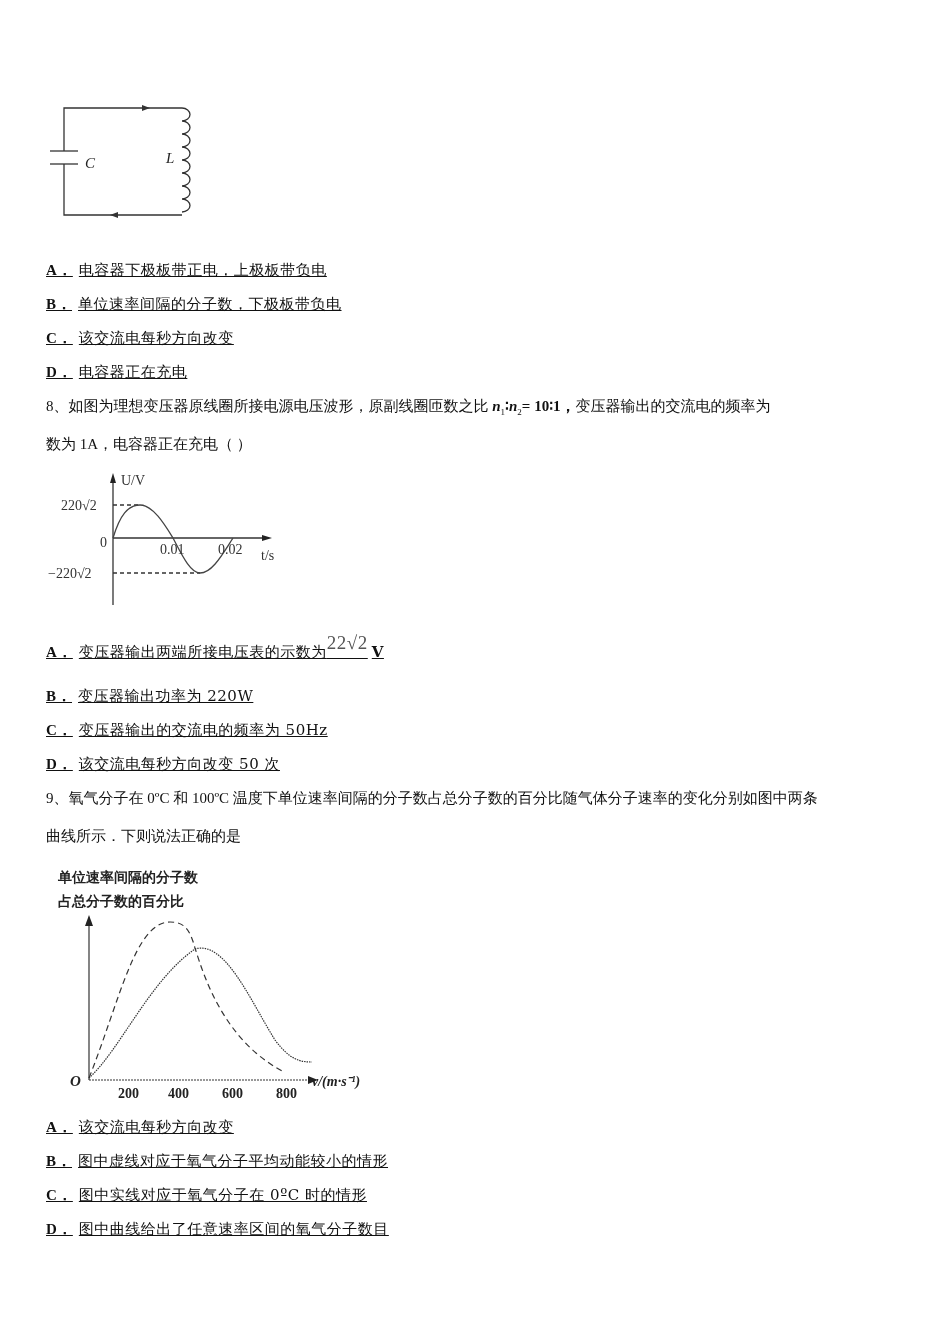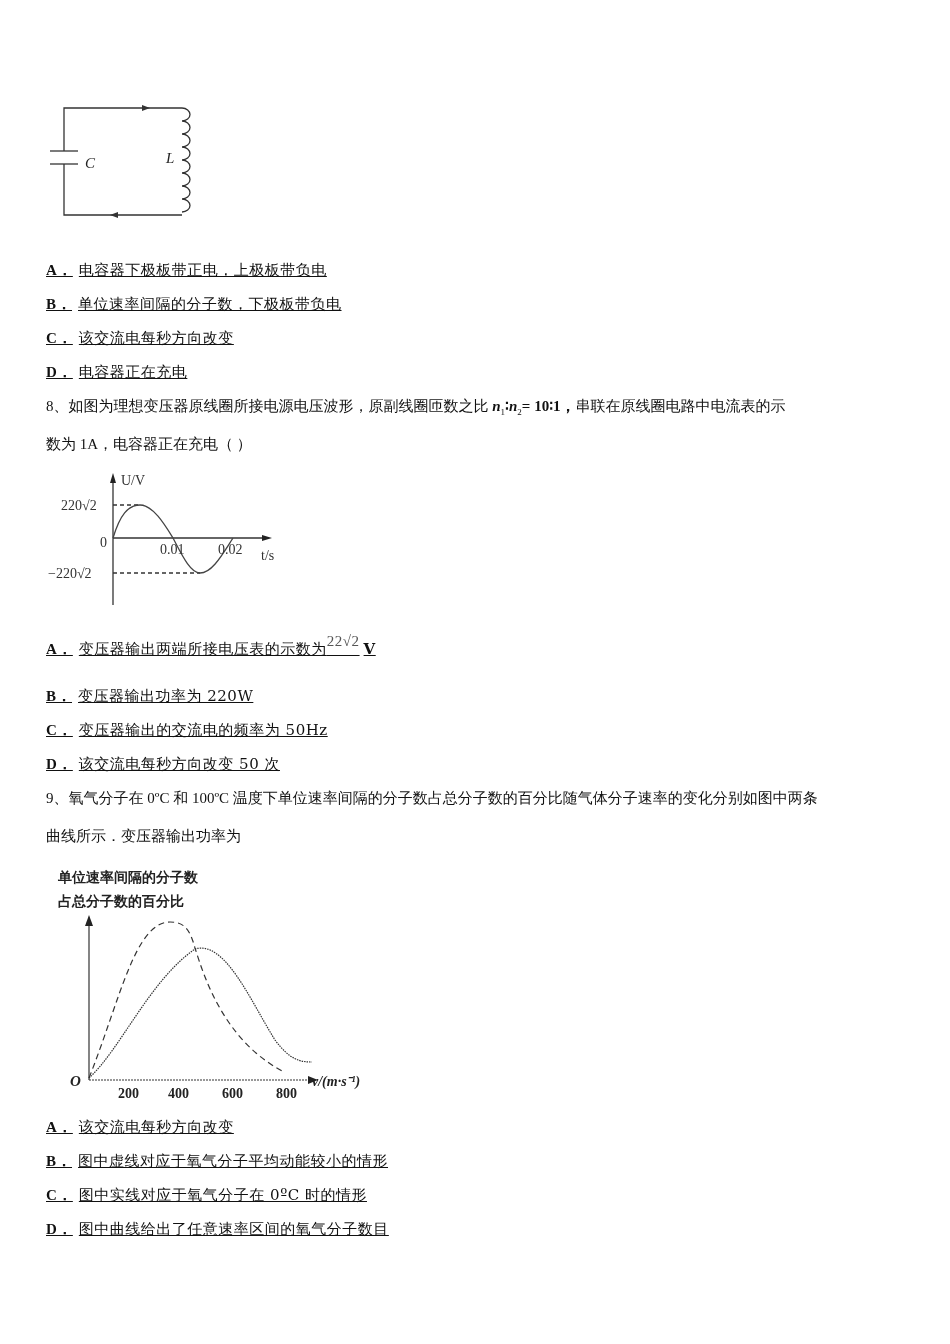--- a/index.html
+++ b/index.html
@@ -5,21 +5,21 @@
   html, body { margin:0; padding:0; background:#ffffff; }
   body { width:950px; height:1344px; position:relative; overflow:hidden;
          font-family:"DejaVu Serif","Liberation Serif",serif; color:#111; }
   .abs { position:absolute; }
   .opt { position:absolute; left:46px; font-size:15px; white-space:nowrap; letter-spacing:0.5px;text-decoration:underline; }
   .opt .lbl { font-weight:bold; font-family:"Liberation Serif",serif; margin-right:6px; }
   .q { position:absolute; left:46px; font-size:15px; white-space:nowrap; font-family:"Liberation Serif","DejaVu Serif",serif; }
   .q .n { font-style:italic; font-weight:bold; }
   .q .b { font-weight:bold; }
   svg text { font-family:"Liberation Serif",serif; }
-  .sqrt-math { font-family:"Liberation Serif",serif; font-size:15px; color:#555; position:relative; top:-8px; }
+  .sqrt-math { font-family:"Liberation Serif",serif; font-size:19px; color:#555; position:relative; top:-8px; }
 </style>
 </head>
 <body>
 
 <svg class="abs" style="left:40px;top:100px" width="170" height="125" viewBox="0 0 170 125">
   <g stroke="#333" stroke-width="1.3" fill="none">
 
     <polyline points="24,51 24,8 142,8"></polyline>
 
     <polyline points="24,64 24,115 142,115"></polyline>
@@ -35,21 +35,21 @@
   <text x="45" y="68" font-size="15" font-style="italic" fill="#222">C</text>
   <text x="126" y="63" font-size="15" font-style="italic" fill="#222">L</text>
 </svg>
 
 <div class="opt" style="top:261px"><span class="lbl">A．</span><span>电容器下极板带正电，上极板带负电</span></div>
 <div class="opt" style="top:295px"><span class="lbl">B．</span><span>单位速率间隔的分子数，下极板带负电</span></div>
 <div class="opt" style="top:329px"><span class="lbl">C．</span><span>该交流电每秒方向改变</span></div>
 <div class="opt" style="top:363px"><span class="lbl">D．</span><span>电容器正在充电</span></div>
 
 <div class="q" style="top:397px">
-  <span>8、如图为理想变压器原线圈所接电源电压波形，原副线圈匝数之比 </span><span class="n">n</span><sub style="font-size:9px">1</sub><span class="b">∶</span><span class="n">n</span><sub style="font-size:9px">2</sub><span class="b">= 10∶1，</span><span>串联在原线圈电路中电流表的示</span>
+  <span>8、如图为理想变压器原线圈所接电源电压波形，原副线圈匝数之比 </span><span class="n">n</span><sub style="font-size:9px">1</sub><span class="b">∶</span><span class="n">n</span><sub style="font-size:9px">2</sub><span class="b">= 10∶1，</span><span>变压器输出的交流电的频率为</span>
 </div>
 <div class="q" style="top:435px">数为 1A，电容器正在充电（ ）</div>
 
 <svg class="abs" style="left:40px;top:465px" width="250" height="145" viewBox="0 0 250 145">
   <g stroke="#333" stroke-width="1.3" fill="none">
     <line x1="73" y1="140" x2="73" y2="14"></line>
     <line x1="73" y1="73" x2="225" y2="73"></line>
     <line x1="73" y1="40" x2="100" y2="40" stroke-dasharray="4,3"></line>
     <line x1="73" y1="108" x2="160" y2="108" stroke-dasharray="4,3"></line>
     <path d="M73,73 C80,50 88,40 100,40 C113,40 125,60 133,73 C141,88 150,108 160,108 C172,108 182,90 193,73" stroke="#444"></path>
@@ -64,21 +64,21 @@
   <text x="178" y="89" font-size="14" fill="#333">0.02</text>
   <text x="221" y="95" font-size="14" fill="#333">t/s</text>
 </svg>
 
 <div class="opt" style="top:640px"><span class="lbl">A．</span><span>变压器输出两端所接电压表的示数为</span><span class="sqrt-math">22√2</span><span style="font-weight:bold;margin-left:4px">V</span></div>
 <div class="opt" style="top:687px"><span class="lbl">B．</span><span>变压器输出功率为 220W</span></div>
 <div class="opt" style="top:721px"><span class="lbl">C．</span><span>变压器输出的交流电的频率为 50Hz</span></div>
 <div class="opt" style="top:755px"><span class="lbl">D．</span><span>该交流电每秒方向改变 50 次</span></div>
 
 <div class="q" style="top:789px">9、氧气分子在 0ºC 和 100ºC 温度下单位速率间隔的分子数占总分子数的百分比随气体分子速率的变化分别如图中两条</div>
-<div class="q" style="top:827px">曲线所示．变压器输出功率为</div>
+<div class="q" style="top:827px">曲线所示．下则说法正确的是</div>
 
 <svg class="abs" style="left:50px;top:860px" width="340" height="240" viewBox="0 0 340 240">
   <text x="8" y="22" font-size="14" font-weight="bold" fill="#222">单位速率间隔的分子数</text>
   <text x="8" y="46" font-size="14" font-weight="bold" fill="#222">占总分子数的百分比</text>
   <g stroke="#333" stroke-width="1.2" fill="none">
     <line x1="39" y1="220" x2="39" y2="62"></line>
     <line x1="39" y1="220" x2="262" y2="220" stroke-dasharray="2,1"></line>
 
     <path d="M39,218 C70,140 85,62 120,62 C135,62 140,70 145,88 C155,120 175,180 232,211" stroke-dasharray="6,4"></path>
 

